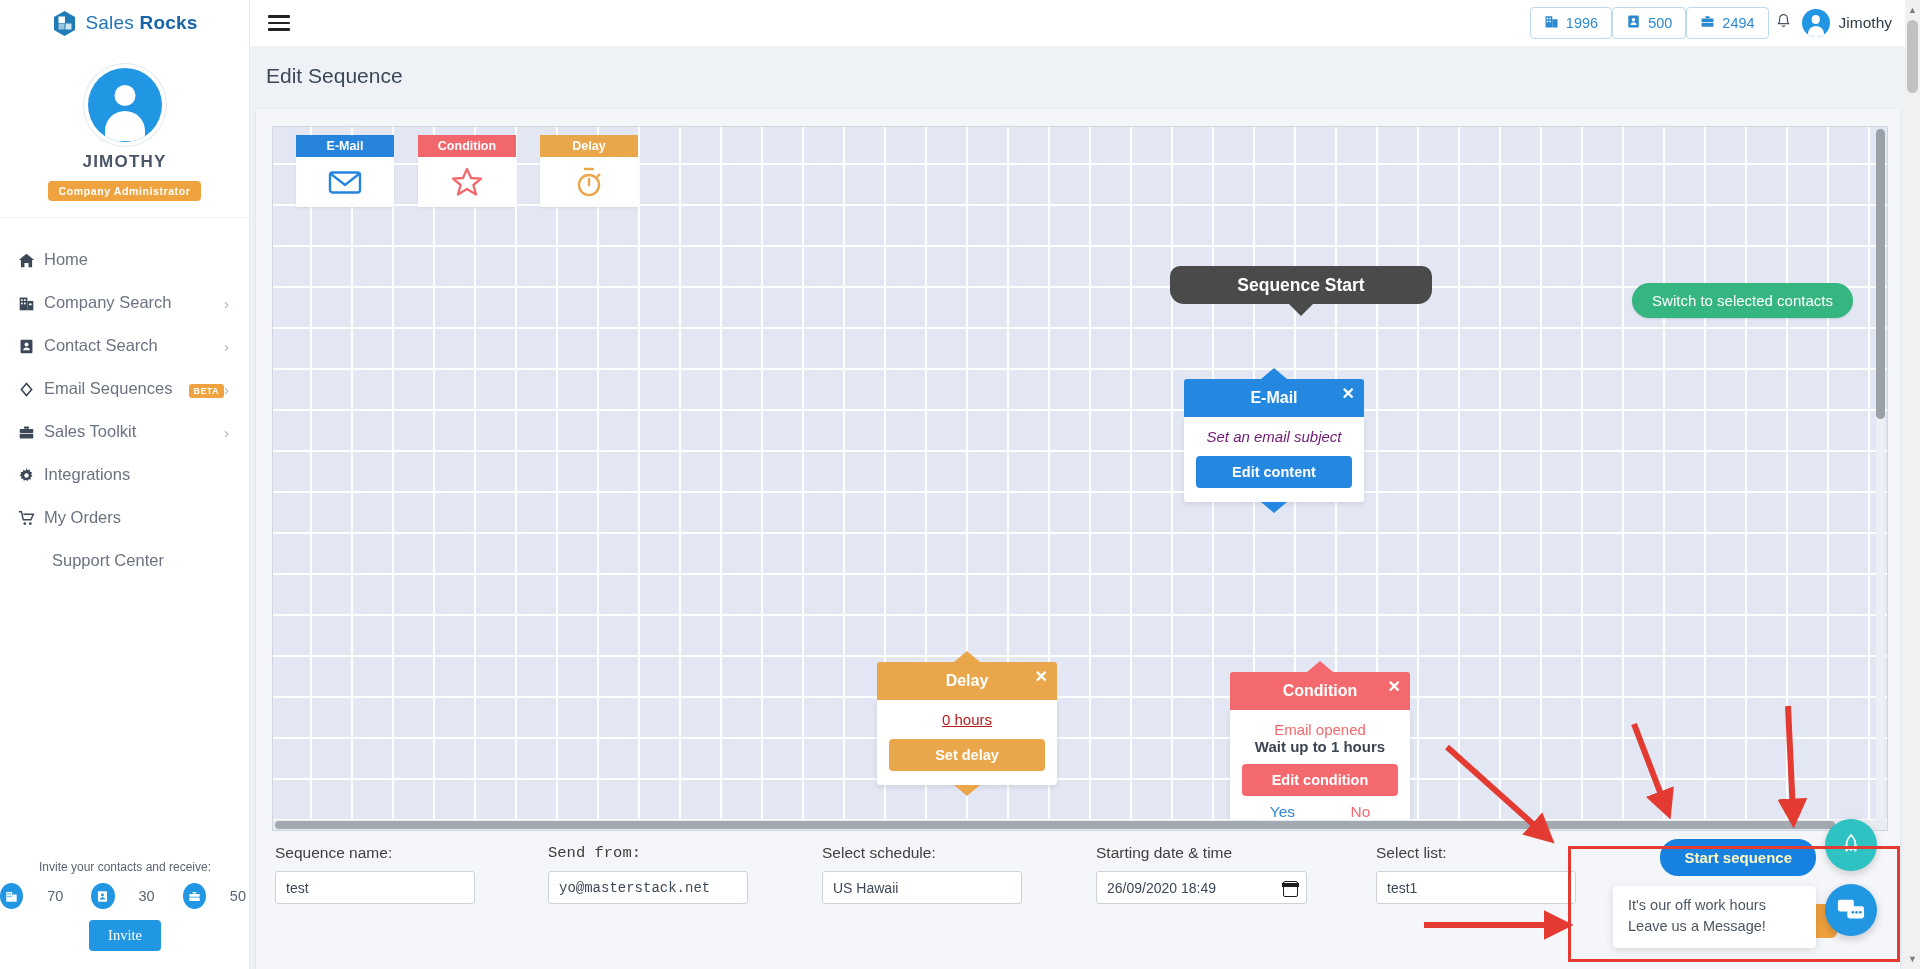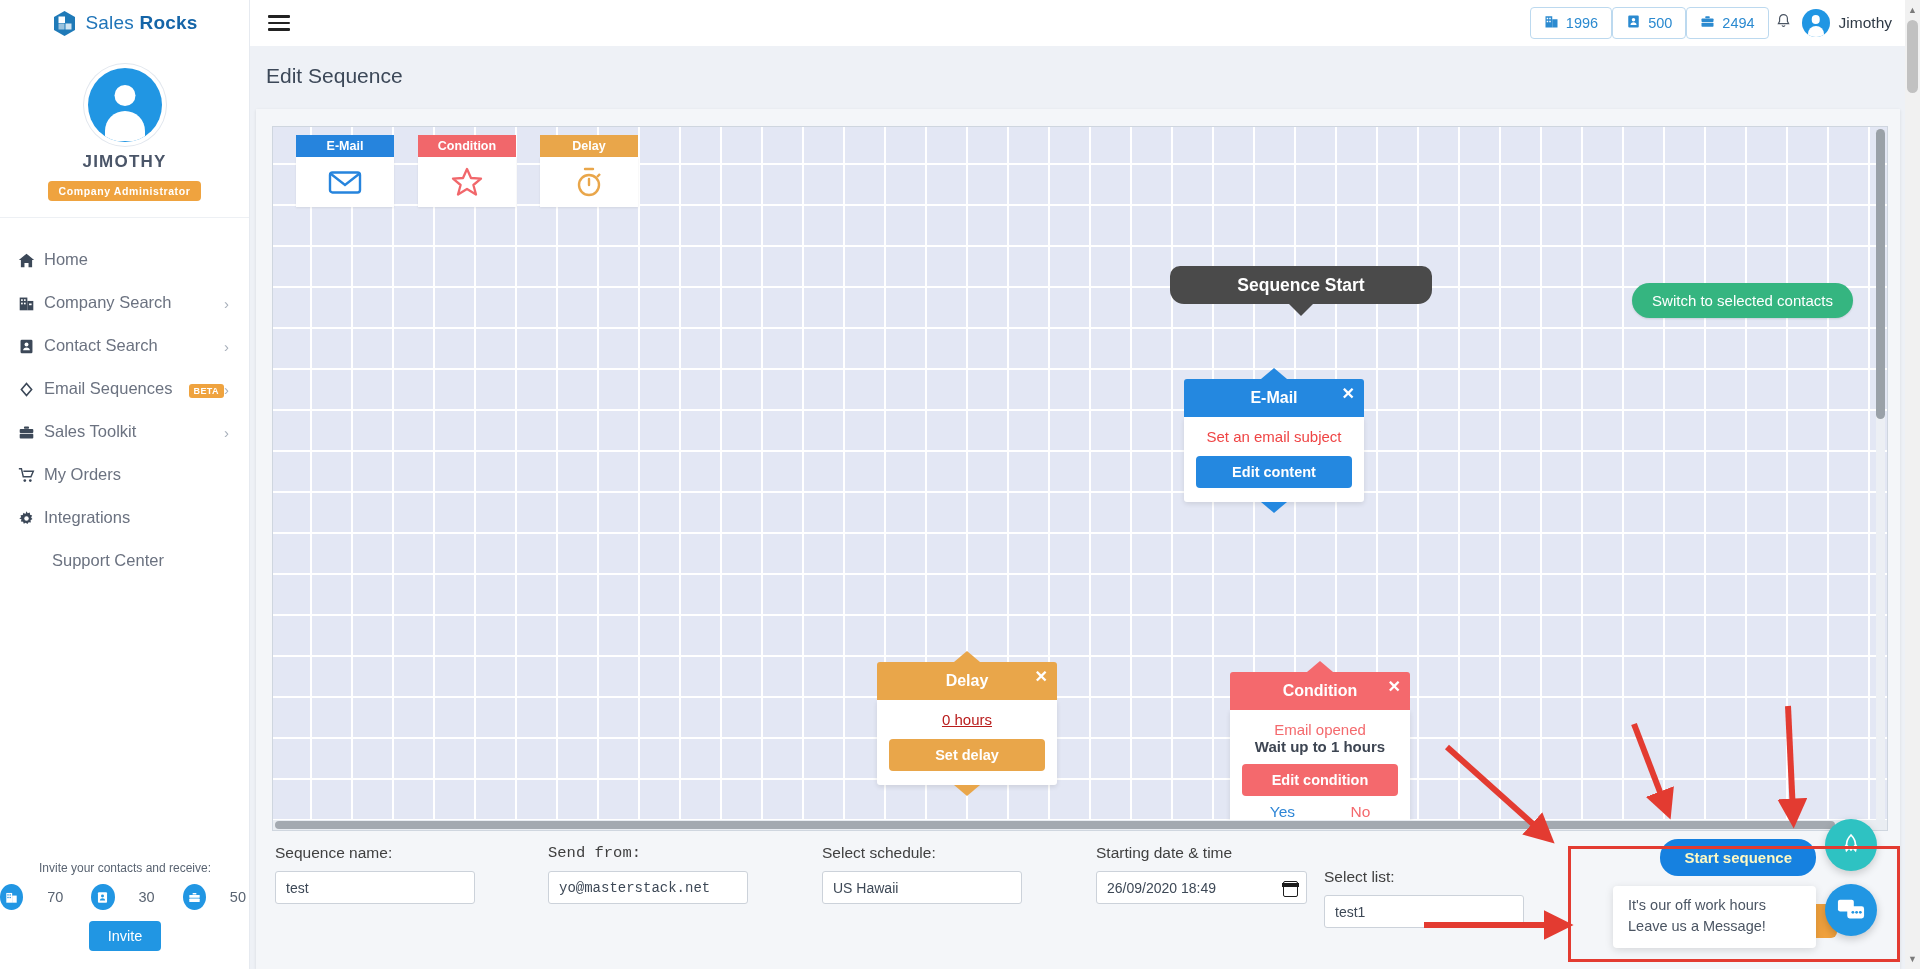--- a/index.html
+++ b/index.html
@@ -91,21 +91,21 @@
   .invite-row { display: flex; align-items: center; justify-content: center; gap: 24px; margin-bottom: 11px; }
   .inv-chip {
     width: 26px; height: 26px; border-radius: 50%;
     background: #2196e3; color: #fff;
     display: flex; align-items: center; justify-content: center;
   }
   .inv-num { font-size: 14.5px; color: #5a6472; margin-right: 4px; }
   .invite-btn {
     background: #2196e3; color: #fff; border: none;
     font-size: 14.5px; padding: 7px 19px; border-radius: 4px; cursor: pointer;
-    font-family: Liberation Sans, sans-serif;
+    font-family: Liberation Serif, serif;
   }
 
   
   .topbar {
     position: absolute; left: 250px; top: 0; right: 0; height: 46px;
     background: #fff; display: flex; align-items: center;
     padding: 0 28px 0 18px; z-index: 15;
   }
   .hamburger { width: 22px; cursor: pointer; }
   .hamburger span {
@@ -222,21 +222,21 @@
   .tip-up, .tip-down {
     position: absolute; left: 50%; transform: translateX(-50%);
     width: 0; height: 0; border-left: 13px solid transparent; border-right: 13px solid transparent;
   }
   .tip-up   { top: -11px; }
   .tip-down { bottom: -11px; }
 
   
   #node-email { left: 911px; top: 252px; width: 180px; }
   #node-email .node-head { background: #2488e0; }
-  #node-email .node-sub { color: #ef4444; }
+  #node-email .node-sub { color: #701a75; font-style: italic; }
   #node-email .node-btn { background: #2488e0; }
   #node-email .tip-up { border-bottom: 11px solid #2488e0; }
   #node-email .tip-down { border-top: 11px solid #2488e0; }
 
   
   #node-cond { left: 957px; top: 545px; width: 180px; }
   #node-cond .node-head { background: #f4696d; }
   #node-cond .node-btn { background: #f4696d; }
   #node-cond .cond-line1 { color: #f4696d; font-size: 15px; }
   #node-cond .cond-line2 { color: #3d4552; font-size: 15px; font-weight: bold; margin-bottom: 9px; }
@@ -285,21 +285,21 @@
   }
   .field input {
     width: 100%; height: 33px; border: 1px solid #ccd2da; border-radius: 3px;
     padding: 0 10px; font-size: 14px; color: #3d4856; background: #fff;
     font-family: inherit;
   }
   #f-name { left: 3px;    width: 200px; }
   #f-from { left: 276px;  width: 200px; font-family: Liberation Mono, monospace; }
   #f-sched{ left: 550px;  width: 200px; }
   #f-date { left: 824px;  width: 211px; }
-  #f-list { left: 1052px; width: 200px; margin-top: 24px; }
+  #f-list { left: 1104px; width: 200px; }
   .date-ico {
     position: absolute; right: 9px; bottom: 7px; width: 15px; height: 16px;
     border: 1.8px solid #1d1d1d; border-radius: 2px; pointer-events: none;
   }
   .date-ico::before {
     content: ""; position: absolute; left: -1.8px; top: 1px; right: -1.8px; height: 4px; background: #1d1d1d;
   }
 
   .start-btn {
     position: absolute; right: 84px; top: 730px;
@@ -444,36 +444,36 @@
               <rect x="2" y="11.5" width="16" height="5.5" rx="1"></rect>
             </svg>
         </span>
         <span class="nav-label">Sales Toolkit</span>
         <span class="nav-caret">›</span>
       </div>
 
       <div class="nav-item">
         <span class="nav-ico">
           <svg width="17" height="17" viewBox="0 0 20 20" fill="#3c4858">
+              <path d="M10 1.5l1.4 2.2 2.5-.7.3 2.6 2.5.8-1.3 2.3 1.6 2-2.2 1.4.3 2.6-2.6-.3-1.4 2.2-2-1.6-2.3 1.3-.8-2.5-2.6-.3.7-2.5L1.5 10l2.2-1.4-.7-2.5 2.6-.3L6.4 3.3l2.3 1.3z"></path>
+              <circle cx="10" cy="10" r="2.6" fill="#fff"></circle>
+            </svg>
+        </span>
+        <span class="nav-label">Integrations</span>
+      </div>
+
+      <div class="nav-item">
+        <span class="nav-ico">
+          <svg width="17" height="17" viewBox="0 0 20 20" fill="#3c4858">
               <path d="M1 2h3l2.2 9.5h9L18 5H6.3" fill="none" stroke="#3c4858" stroke-width="1.7"></path>
               <circle cx="8" cy="16" r="1.6"></circle>
               <circle cx="14.5" cy="16" r="1.6"></circle>
             </svg>
         </span>
         <span class="nav-label">My Orders</span>
-      </div>
-
-      <div class="nav-item">
-        <span class="nav-ico">
-          <svg width="17" height="17" viewBox="0 0 20 20" fill="#3c4858">
-              <path d="M10 1.5l1.4 2.2 2.5-.7.3 2.6 2.5.8-1.3 2.3 1.6 2-2.2 1.4.3 2.6-2.6-.3-1.4 2.2-2-1.6-2.3 1.3-.8-2.5-2.6-.3.7-2.5L1.5 10l2.2-1.4-.7-2.5 2.6-.3L6.4 3.3l2.3 1.3z"></path>
-              <circle cx="10" cy="10" r="2.6" fill="#fff"></circle>
-            </svg>
-        </span>
-        <span class="nav-label">Integrations</span>
       </div>
 
       <div class="nav-item plain">
         <span class="nav-label">Support Center</span>
       </div>
     </nav>
 
     <div class="invite-box">
       <div class="invite-title">Invite your contacts and receive:</div>
       <div class="invite-row">

